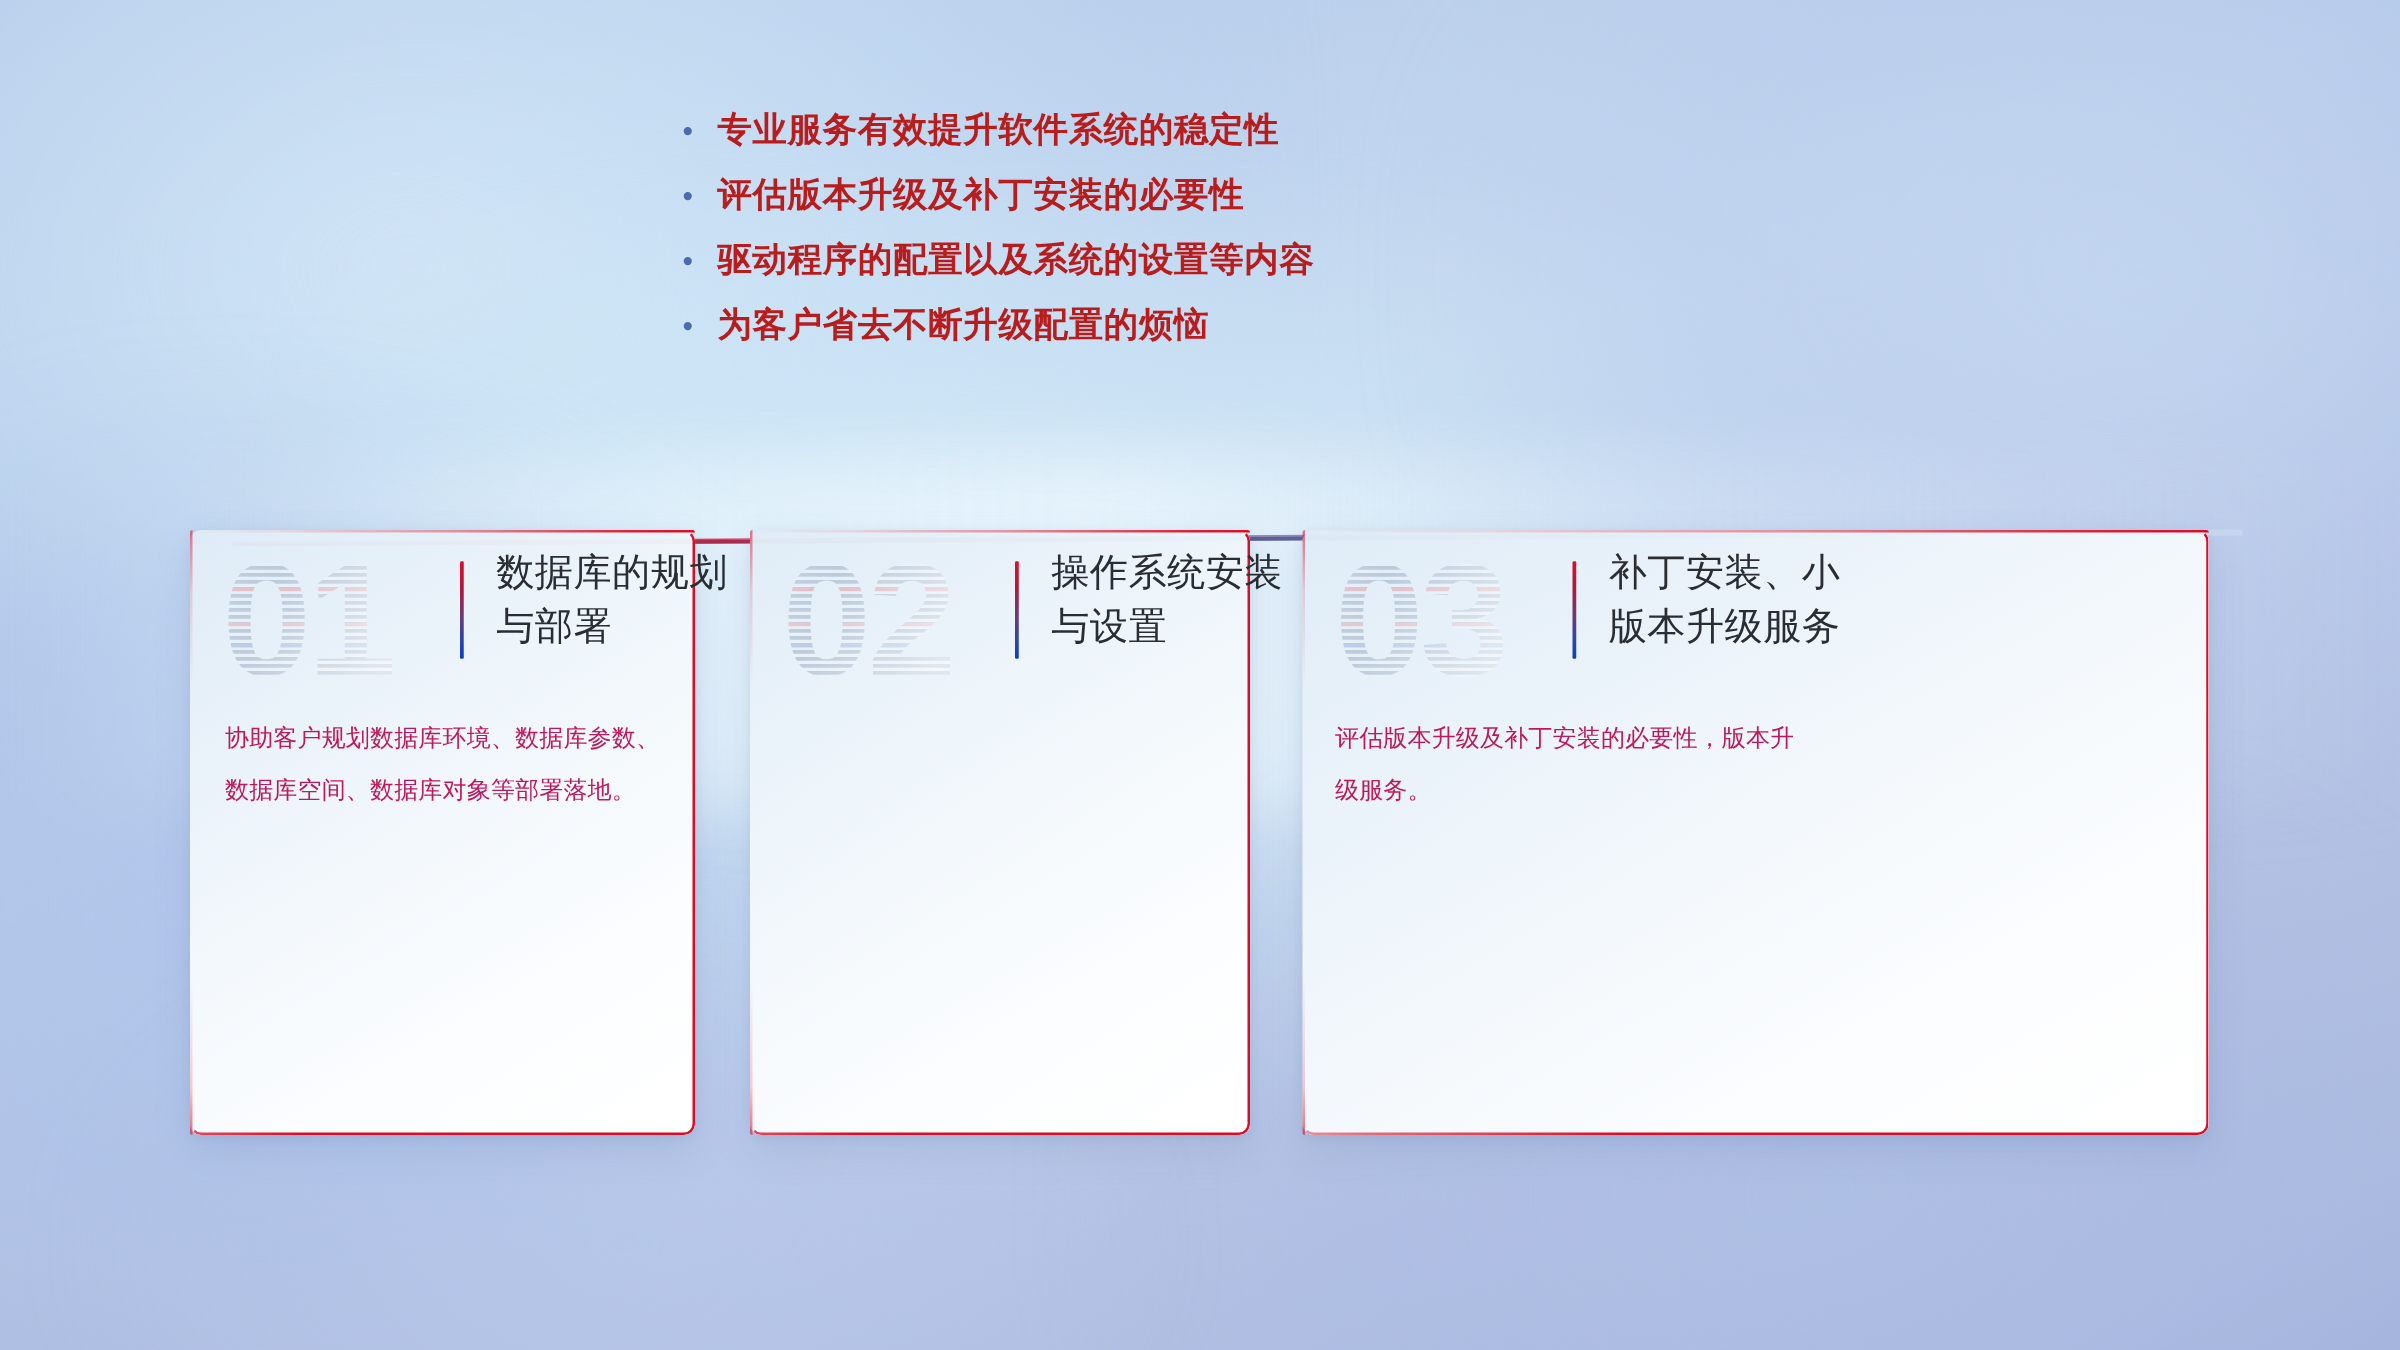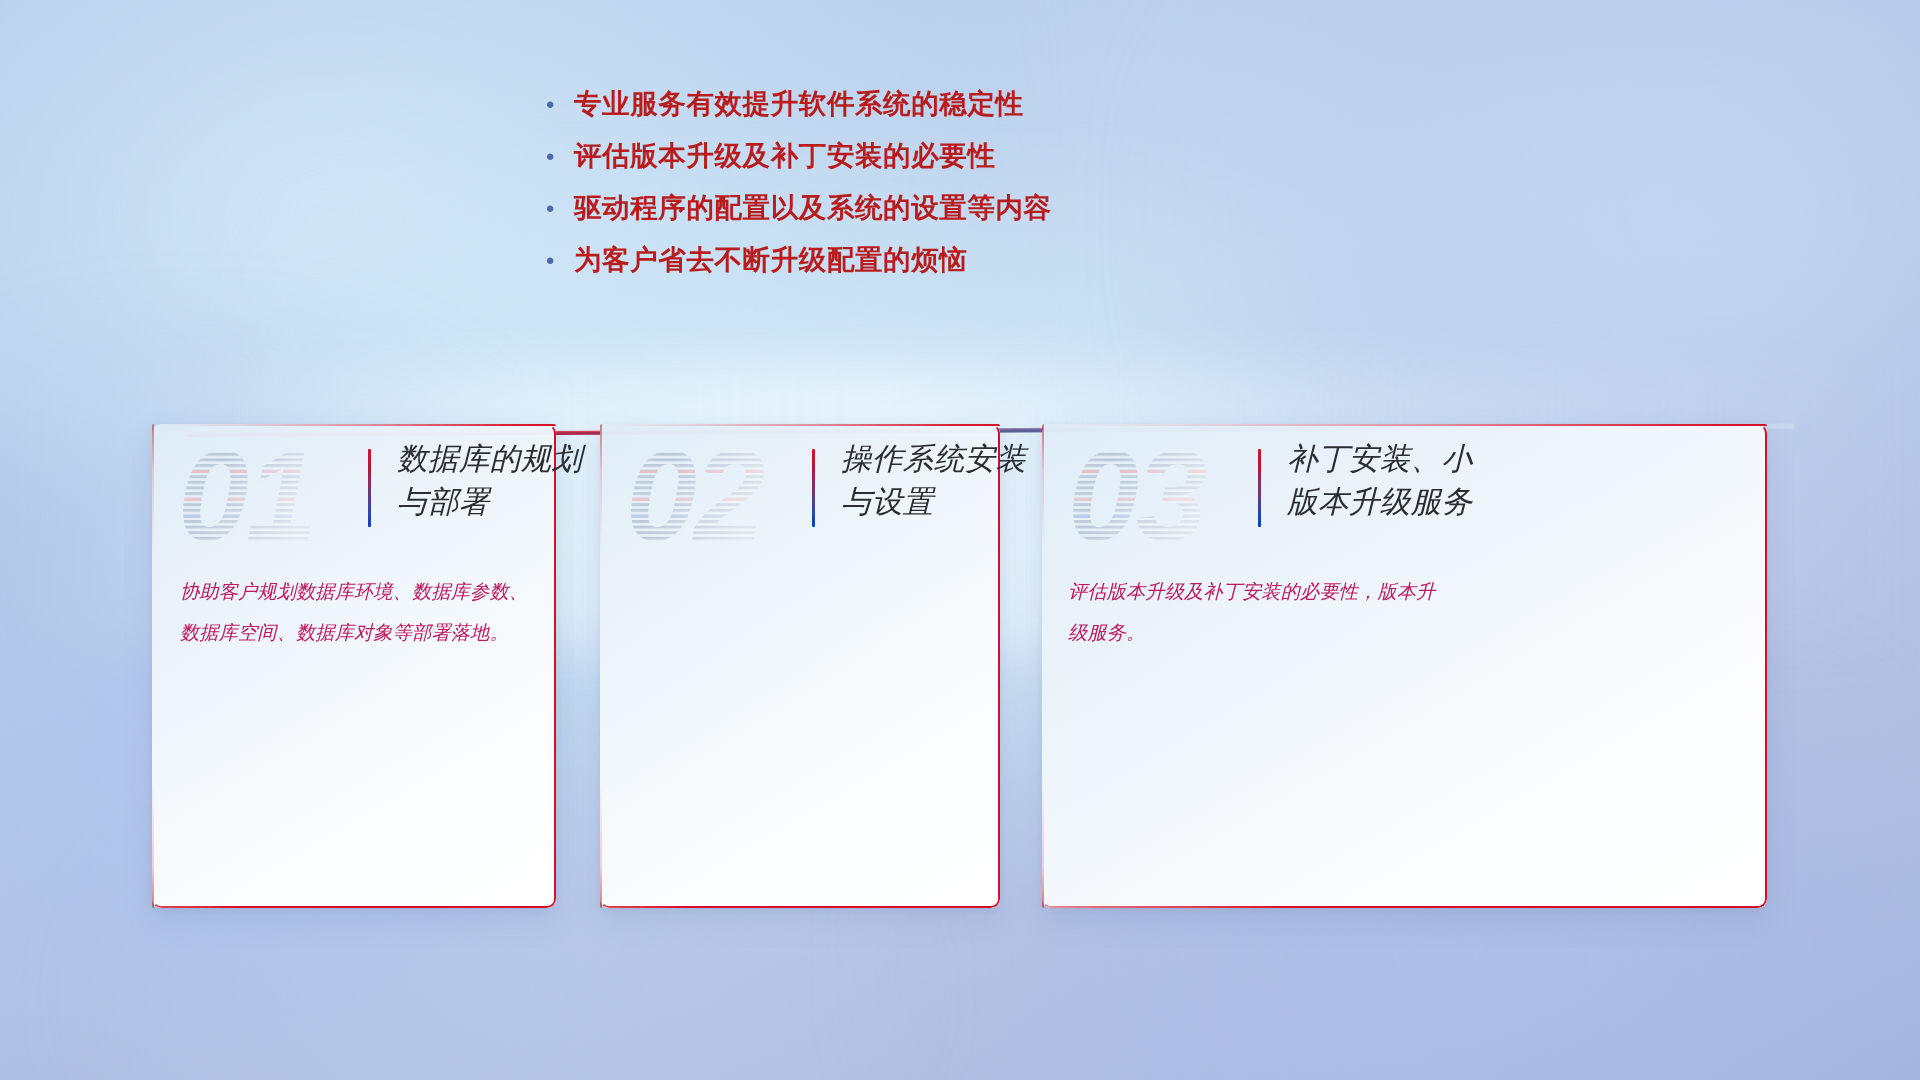--- a/index.html
+++ b/index.html
@@ -72,21 +72,21 @@
     letter-spacing:0.6px; white-space:nowrap;
   }
 
   
   #separator {
     position:absolute; left:186px; top:418px; width:1608px; height:22px; z-index:4;
   }
   #separator svg { display:block; width:100%; height:100%; }
 
   
-  #cards { position:absolute; left:0; top:424px; width:1764px; height:486px; z-index:5;font-style:italic; }
+  #cards { position:absolute; left:0; top:424px; width:1764px; height:486px; z-index:5; }
   .card {
     position:absolute; top:0; height:484px; border-radius:9px;
   }
   .card-shell {
     position:absolute; inset:0; border-radius:9px; overflow:hidden;
     background:
       linear-gradient(150deg, rgba(223,236,247,0.97) 0%, rgba(235,243,250,0.97) 26%, rgba(246,250,253,0.98) 55%, rgba(253,254,255,0.99) 78%, rgba(255,255,255,1) 100%);
     box-shadow:0 12px 30px rgba(92,120,170,0.16), 0 2px 7px rgba(92,120,170,0.10);
   }
   .card-accent {

